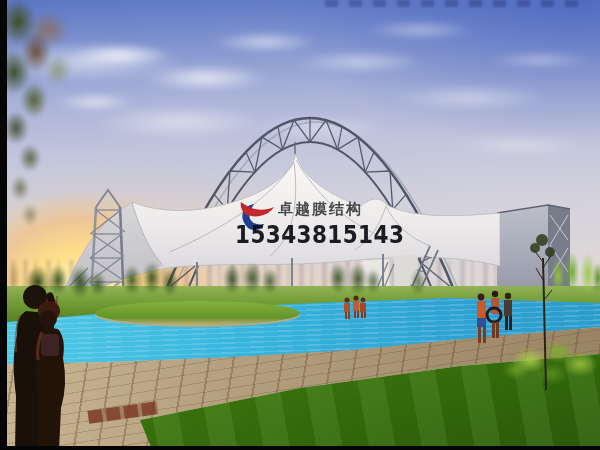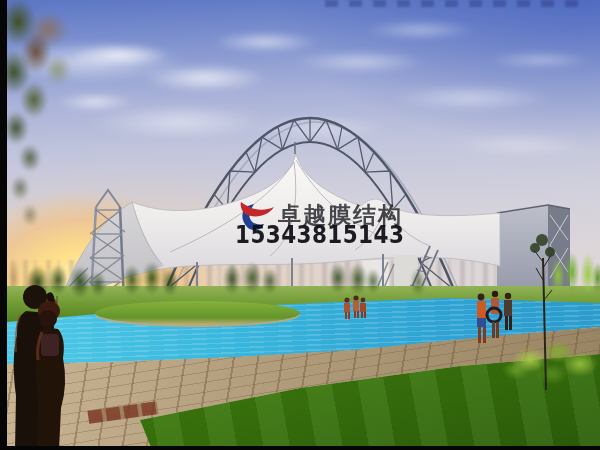--- a/index.html
+++ b/index.html
@@ -102,21 +102,21 @@
       radial-gradient(20px 26px at 34px 100px, rgba(70,86,28,.85), transparent 70%),
       radial-gradient(18px 24px at 16px 128px, rgba(46,60,18,.8), transparent 70%),
       radial-gradient(16px 20px at 30px 158px, rgba(52,66,20,.7), transparent 70%),
       radial-gradient(14px 18px at 20px 188px, rgba(48,62,18,.55), transparent 70%),
       radial-gradient(12px 16px at 30px 215px, rgba(44,58,16,.4), transparent 70%),
       radial-gradient(30px 26px at 48px 30px, rgba(150,96,30,.55), transparent 70%),
       radial-gradient(20px 22px at 58px 70px, rgba(120,130,50,.5), transparent 70%);}
 
   
   .watermark{left:230px;top:194px;width:180px;height:66px;}
-  .wm-brand{position:absolute;left:48px;top:6px;font-size:23px;font-weight:bold;
+  .wm-brand{position:absolute;left:48px;top:6px;font-size:15px;font-weight:bold;
     letter-spacing:2px;color:rgba(40,40,46,.85);font-family:"Liberation Serif",serif;}
   .wm-phone{position:absolute;left:5px;top:26px;font-size:25px;font-weight:700;
     letter-spacing:.5px;color:rgba(12,12,18,.93);transform:scaleX(.86);transform-origin:left;
     font-family:"DejaVu Sans",sans-serif;}
   .wm-logo{position:absolute;left:4px;top:2px;}
 
   
   .left-bar{left:0;top:0;width:7px;height:450px;background:#060606;}
   .bottom-bar{left:0;top:446px;width:600px;height:4px;background:#050505;}
 

